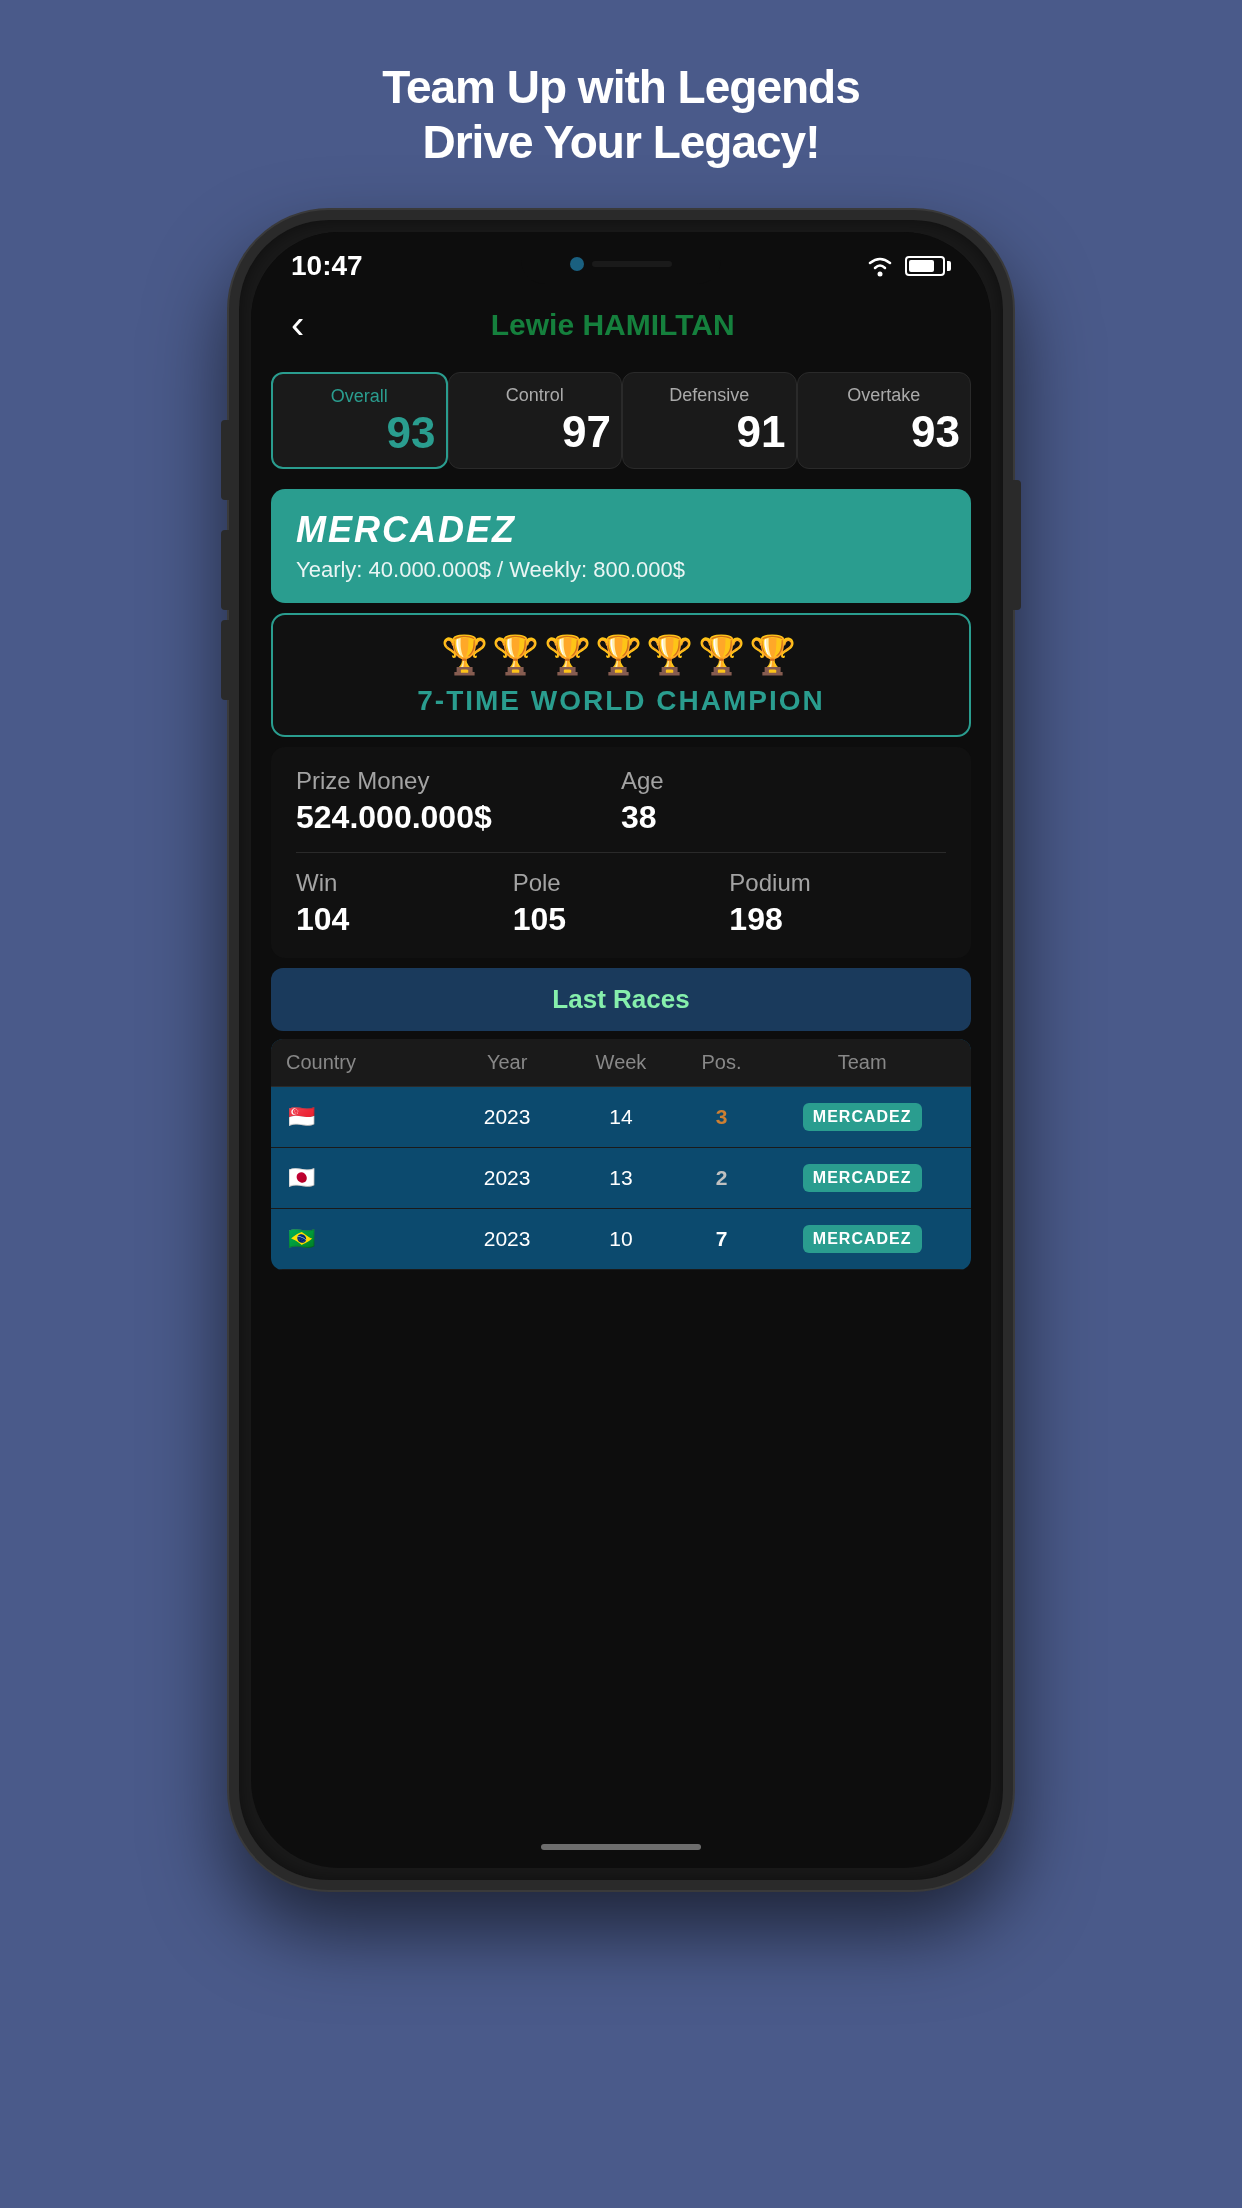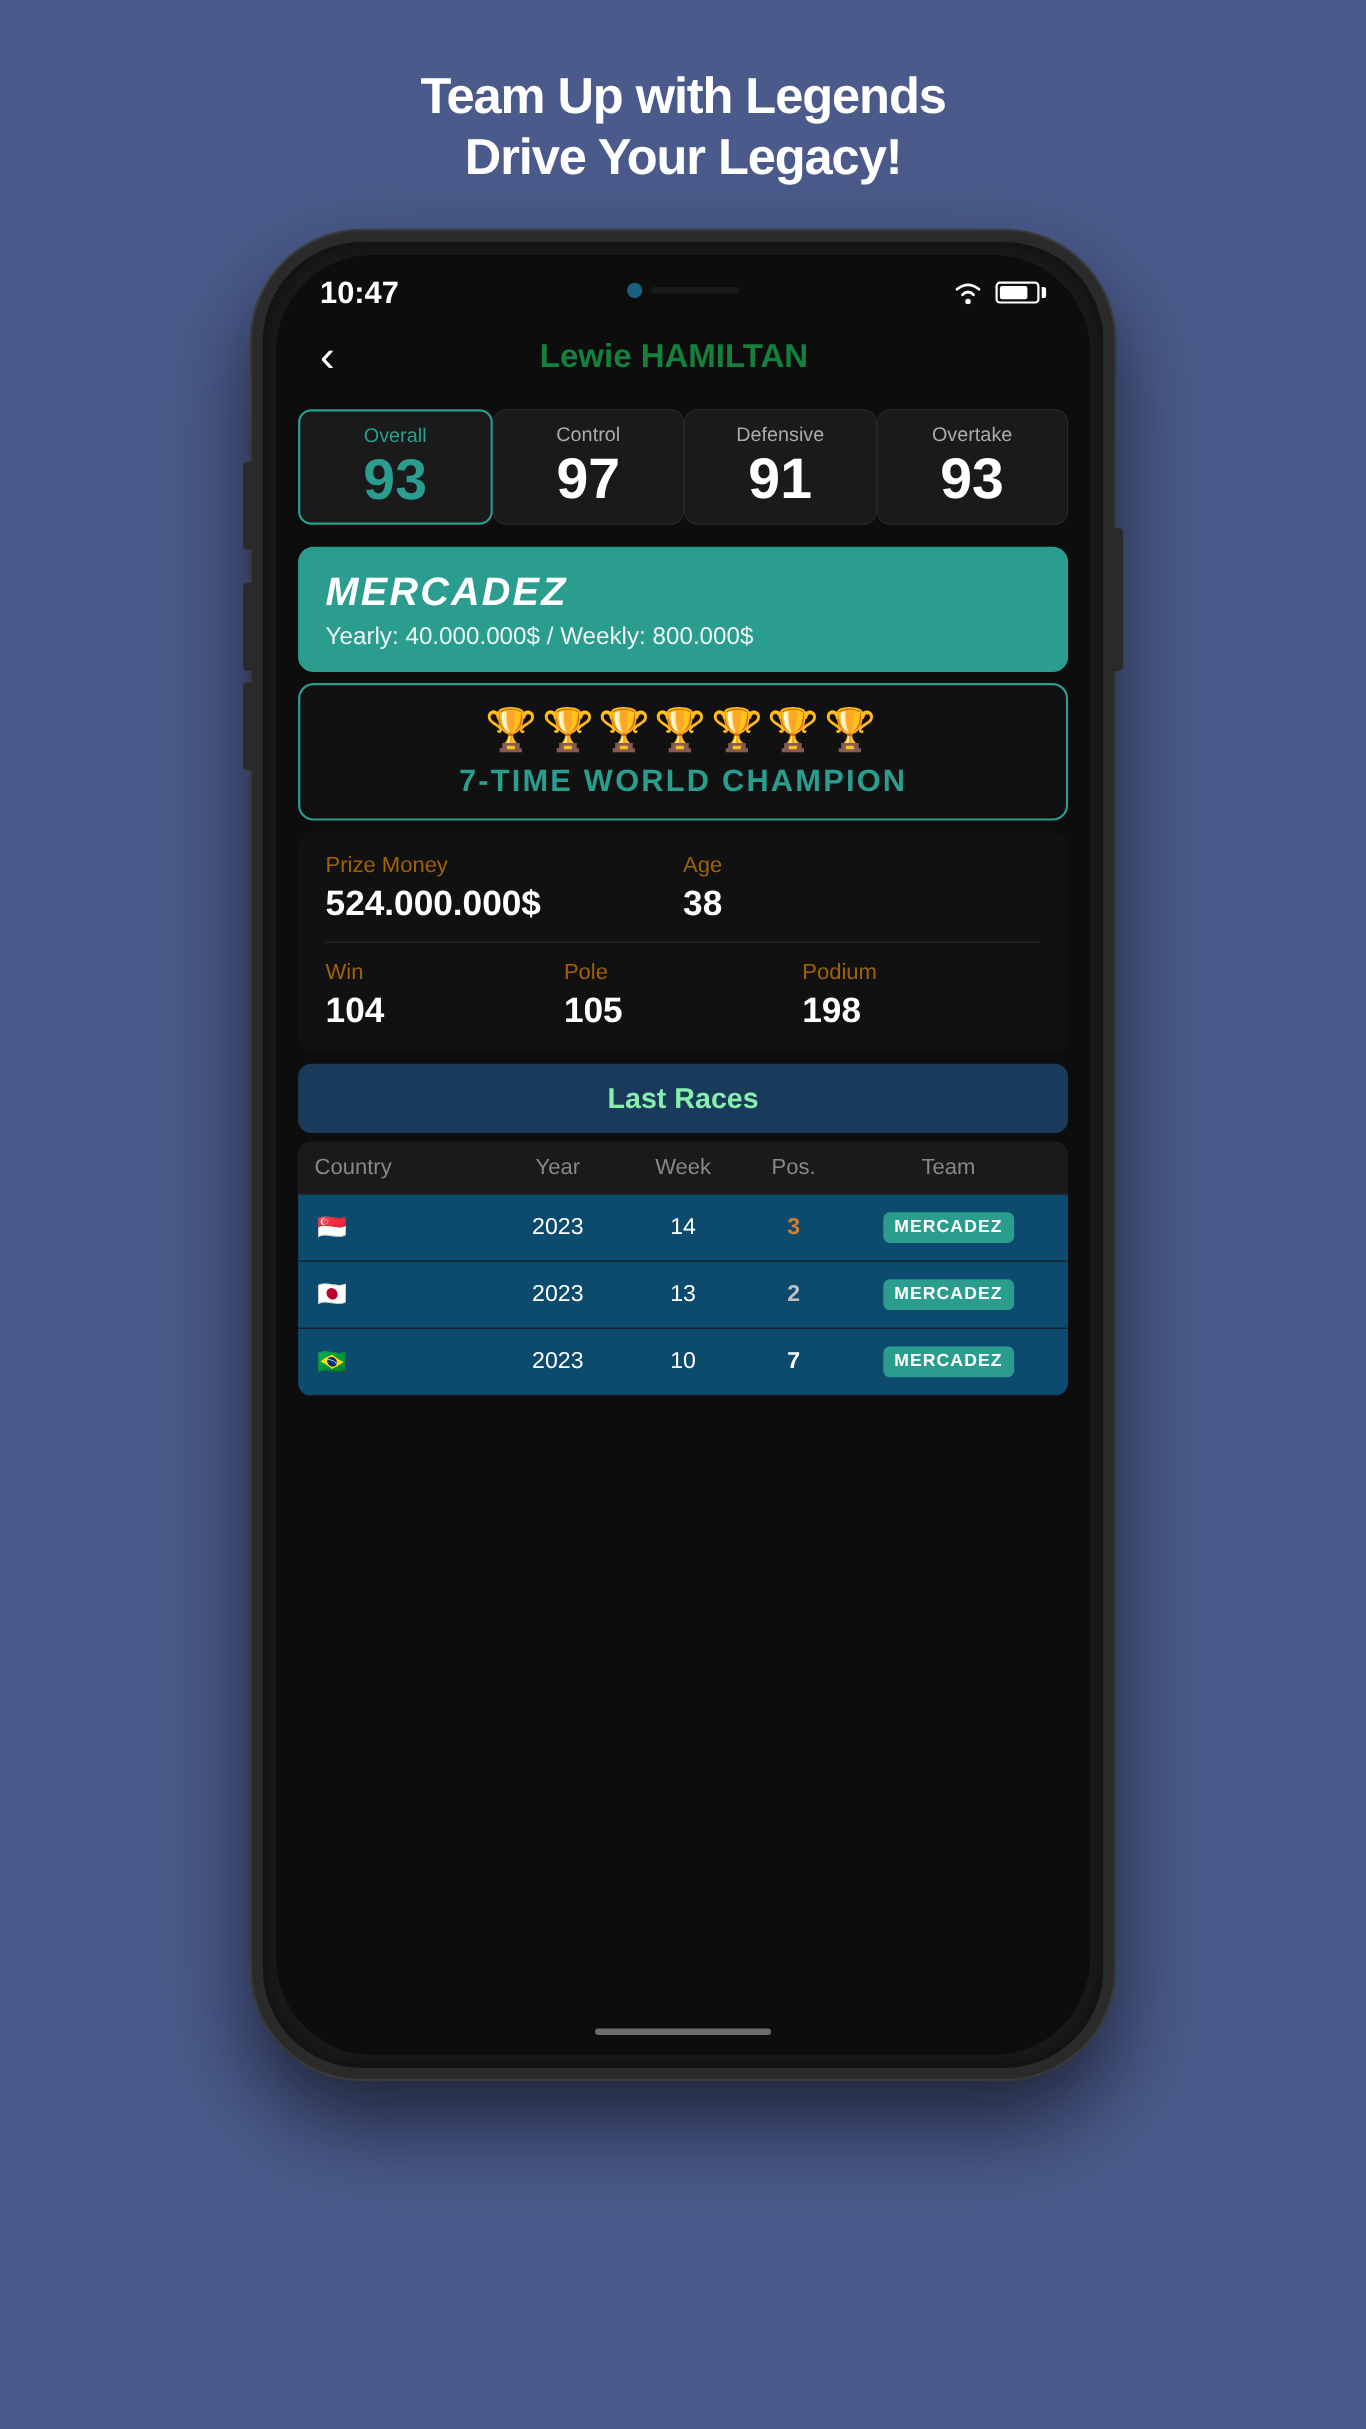--- a/index.html
+++ b/index.html
@@ -213,23 +213,24 @@
     }
 
     .stat-label {
       color: #aaa;
       font-size: 18px;
       margin-bottom: 4px;
     }
 
     .stat-value {
       color: white;
-      font-size: 52px;
+      font-size: 44px;
       font-weight: 800;
       line-height: 1;
+      text-align: right;
     }
 
     .stat-card.overall .stat-label {
       color: #2a9d8f;
     }
 
     .stat-card.overall .stat-value {
       color: #2a9d8f;
     }
 
@@ -289,22 +290,22 @@
     .info-row {
       display: flex;
       margin-bottom: 16px;
     }
 
     .info-item {
       flex: 1;
     }
 
     .info-label {
-      color: #a16207;
-      font-size: 20px;
+      color: #a3a3a3;
+      font-size: 24px;
       margin-bottom: 4px;
     }
 
     .info-value {
       color: white;
       font-size: 32px;
       font-weight: 800;
     }
 
     .info-divider {

